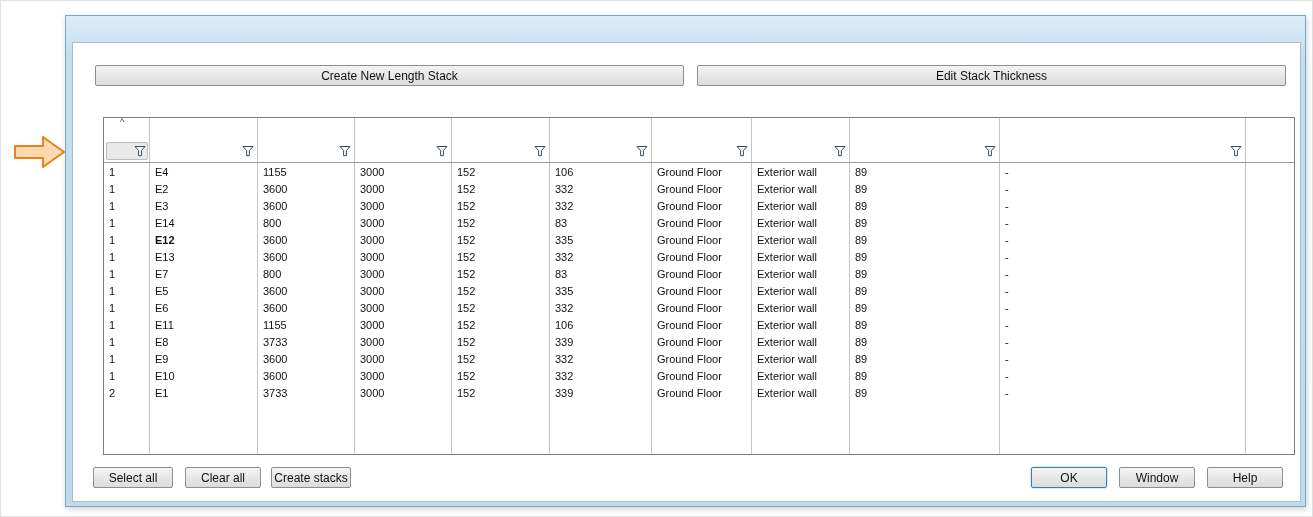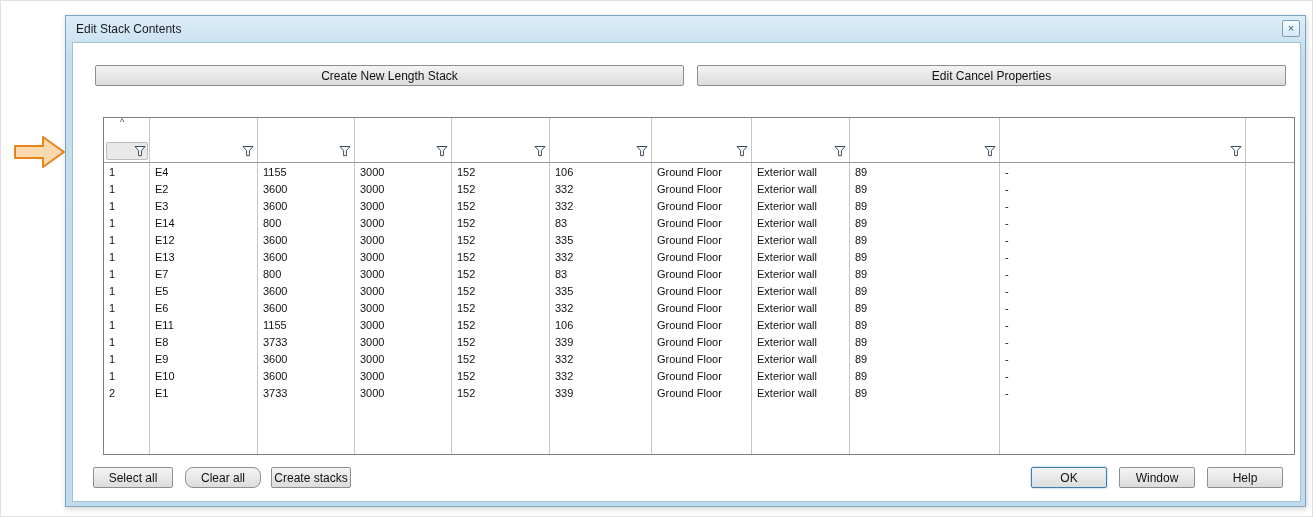--- a/index.html
+++ b/index.html
@@ -123,21 +123,21 @@
   }
   .trow { display: flex; height: 17px; }
   .tcell {
     font-size: 11px; color: #111; line-height: 17px;
     padding-left: 5px; white-space: nowrap; overflow: hidden;
   }
 
   
   .btn-sm { height: 21px; }
   .btn-selectall { left: 20px;  top: 424px; width: 80px; }
-  .btn-clearall  { left: 112px; top: 424px; width: 76px; border-radius: 8px; }
+  .btn-clearall  { left: 112px; top: 424px; width: 76px; }
   .btn-build     { left: 198px; top: 424px; width: 80px; }
   .btn-ok        { left: 958px; top: 424px; width: 76px;
                    border: 1px solid #3c7fb1; box-shadow: 0 0 2px #7ab0d8; }
   .btn-cancel    { left: 1046px; top: 424px; width: 76px; }
   .btn-help      { left: 1134px; top: 424px; width: 76px; }
 
   
   .pointer-arrow {
     position: absolute; left: 12px; top: 133px; width: 54px; height: 36px;
   }
@@ -146,29 +146,25 @@
 <body>
 
 <div class="stage">
 
   <svg class="pointer-arrow" viewBox="0 0 54 36">
     <polygon points="2,12 30,12 30,3 51,18 30,33 30,24 2,24" fill="#fbd9af" stroke="#e8821e" stroke-width="2" stroke-linejoin="round"></polygon>
   </svg>
 
   <div class="dialog">
 
-    <div class="titlebar">
-      <div class="title-text">Edit Stack Contents</div>
-      <div class="close-btn">×</div>
-    </div>
 
     <div class="inner">
 
       <div class="btn btn-create">Create New Length Stack</div>
-      <div class="btn btn-props">Edit Cancel Properties</div>
+      <div class="btn btn-props">Edit Stack Thickness</div>
 
 
       <div class="table-wrap">
         <div id="lines">
             <div class="vline" style="left: 45px;"></div>
             <div class="vline" style="left: 153px;"></div>
             <div class="vline" style="left: 250px;"></div>
             <div class="vline" style="left: 347px;"></div>
             <div class="vline" style="left: 445px;"></div>
             <div class="vline" style="left: 547px;"></div>
@@ -275,21 +271,21 @@
               <div class="tcell" style="width: 97px;">3000</div>
               <div class="tcell" style="width: 98px;">152</div>
               <div class="tcell" style="width: 102px;">83</div>
               <div class="tcell" style="width: 100px;">Ground Floor</div>
               <div class="tcell" style="width: 98px;">Exterior wall</div>
               <div class="tcell" style="width: 150px;">89</div>
               <div class="tcell" style="width: 246px;">-</div>
             </div>
             <div class="trow">
               <div class="tcell" style="width: 46px;">1</div>
-              <div class="tcell" style="width: 108px;">E12</div>
+              <div class="tcell" style="width: 108px; font-weight: bold;">E12</div>
               <div class="tcell" style="width: 97px;">3600</div>
               <div class="tcell" style="width: 97px;">3000</div>
               <div class="tcell" style="width: 98px;">152</div>
               <div class="tcell" style="width: 102px;">335</div>
               <div class="tcell" style="width: 100px;">Ground Floor</div>
               <div class="tcell" style="width: 98px;">Exterior wall</div>
               <div class="tcell" style="width: 150px;">89</div>
               <div class="tcell" style="width: 246px;">-</div>
             </div>
             <div class="trow">

